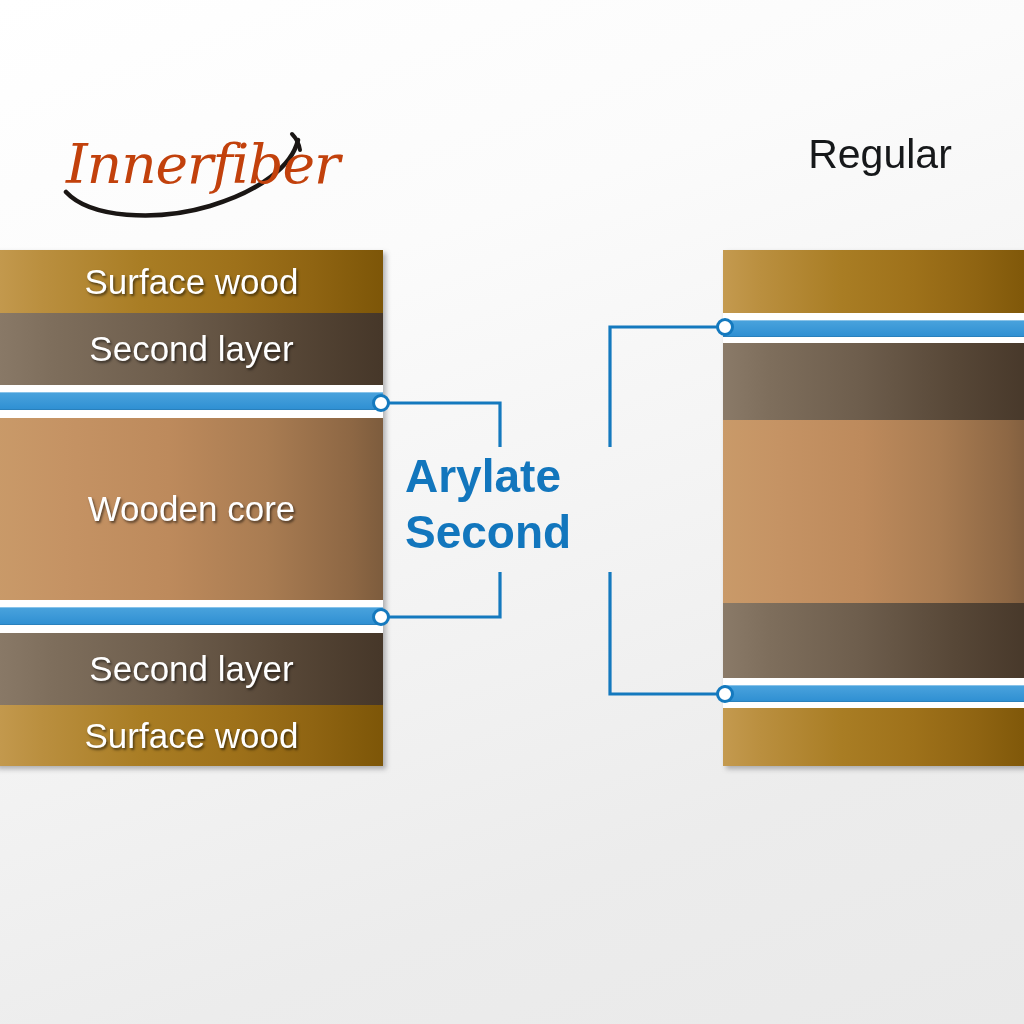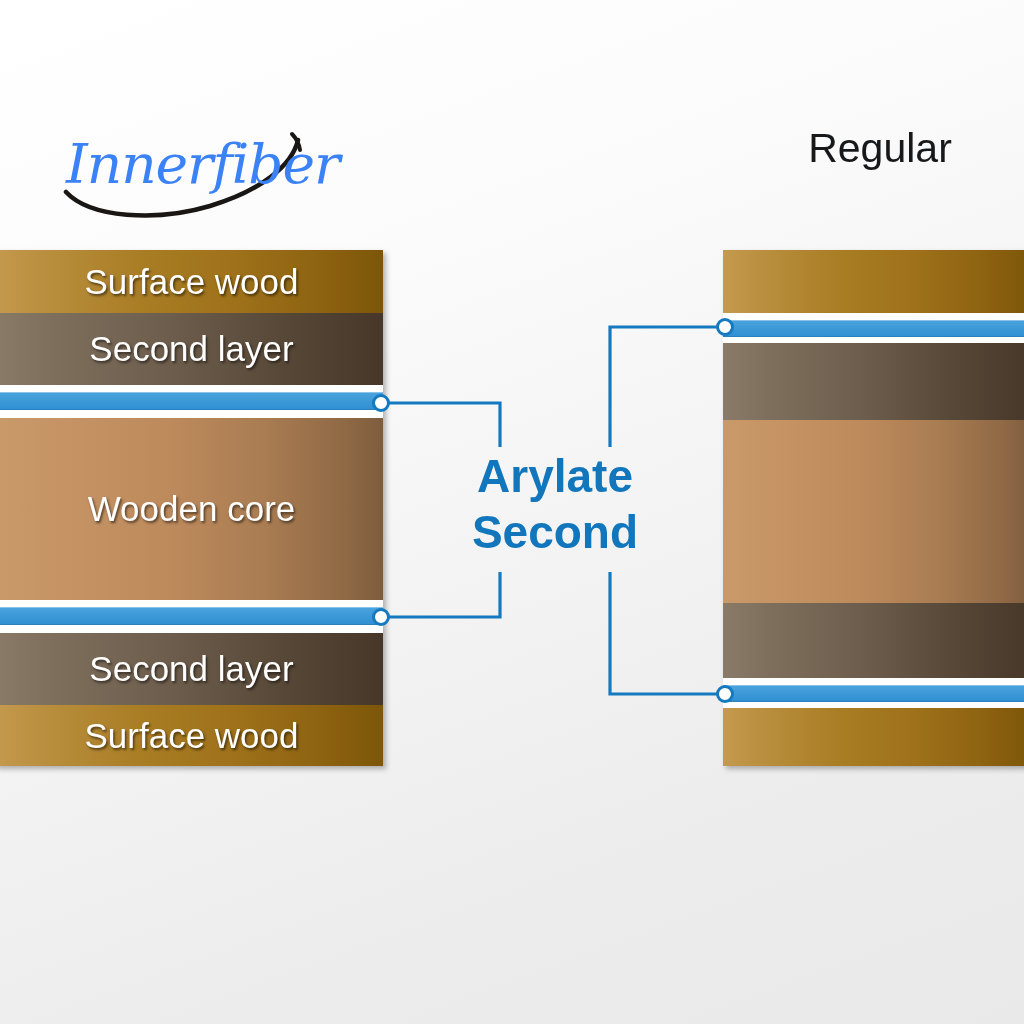--- a/index.html
+++ b/index.html
@@ -25,36 +25,36 @@
     height: 100px;
   }
   .logo-text {
     position: absolute;
     left: 6px;
     top: 6px;
     font-family: "DejaVu Serif", serif;
     font-style: italic;
     font-size: 55px;
     letter-spacing: -1px;
-    color: #3b82f6;
+    color: #c2410c;
     white-space: nowrap;
   }
   .logo-swoosh {
     position: absolute;
     left: 0;
     top: 0;
     width: 270px;
     height: 100px;
     pointer-events: none;
   }
 
   .right-heading {
     position: absolute;
     left: 735px;
-    top: 126px;
+    top: 132px;
     width: 290px;
     text-align: center;
     font-size: 41px;
     line-height: 1.12;
     color: #16181a;
   }
 
   
   .panel {
     position: absolute;
@@ -121,21 +121,21 @@
     height: 1024px;
     pointer-events: none;
   }
 
   
   .center-label {
     position: absolute;
     left: 405px;
     top: 448px;
     width: 300px;
-    text-align: center;
+    text-align: left;
     font-size: 46px;
     font-weight: bold;
     line-height: 1.22;
     color: #1276bd;
   }
 </style>
 </head>
 <body>
 
 <div class="logo-wrap">

